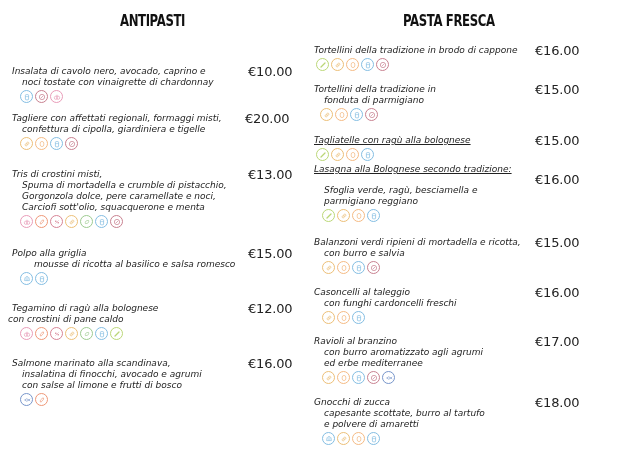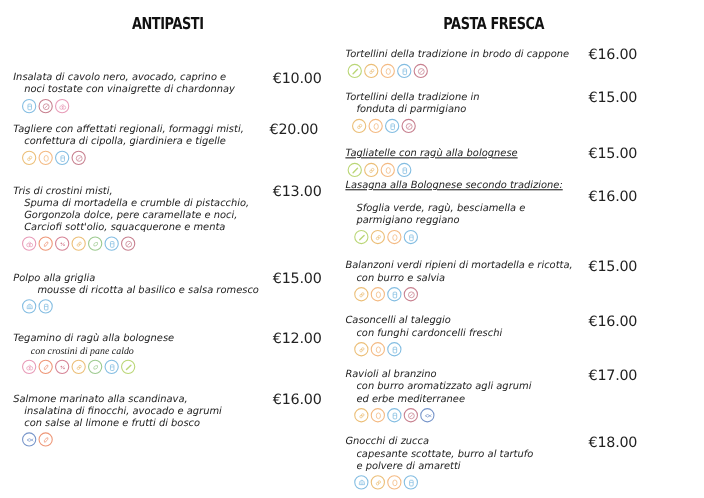--- a/index.html
+++ b/index.html
@@ -166,21 +166,21 @@
           <span class="ico" style="color: rgb(90, 167, 216);">
             <svg viewBox="0 0 10 10">
               <rect x="3" y="2" width="4" height="6.5" rx="1" fill="none" stroke="currentColor" stroke-width="0.9"></rect>
               <line x1="3" y1="4.5" x2="7" y2="4.5" stroke="currentColor" stroke-width="0.7"></line>
             </svg>
           </span>
         </div>
       </div>
       <div class="item">
         <div class="item-name" style="left: 12px; top: 303px;">Tegamino di ragù alla bolognese</div>
-        <div class="item-desc" style="left: 28px; top: 314px; font-family: Liberation Serif, serif;">con crostini di pane caldo</div>
+        <div class="item-desc" style="left: 8px; top: 314px;">con crostini di pane caldo</div>
         <div class="price" style="left: 248px; top: 301px;">€12.00</div>
         <div class="icons" style="left: 20px; top: 327px;">
           <span class="ico" style="color: rgb(224, 122, 160);">
             <svg viewBox="0 0 10 10">
               <circle cx="3.6" cy="6" r="2" fill="none" stroke="currentColor" stroke-width="0.8"></circle>
               <circle cx="6.4" cy="6" r="2" fill="none" stroke="currentColor" stroke-width="0.8"></circle>
               <path d="M3.5 3.5 Q5 1.5 6.5 3.5" fill="none" stroke="currentColor" stroke-width="0.7"></path>
             </svg>
           </span>
           <span class="ico" style="color: rgb(232, 116, 74);">

